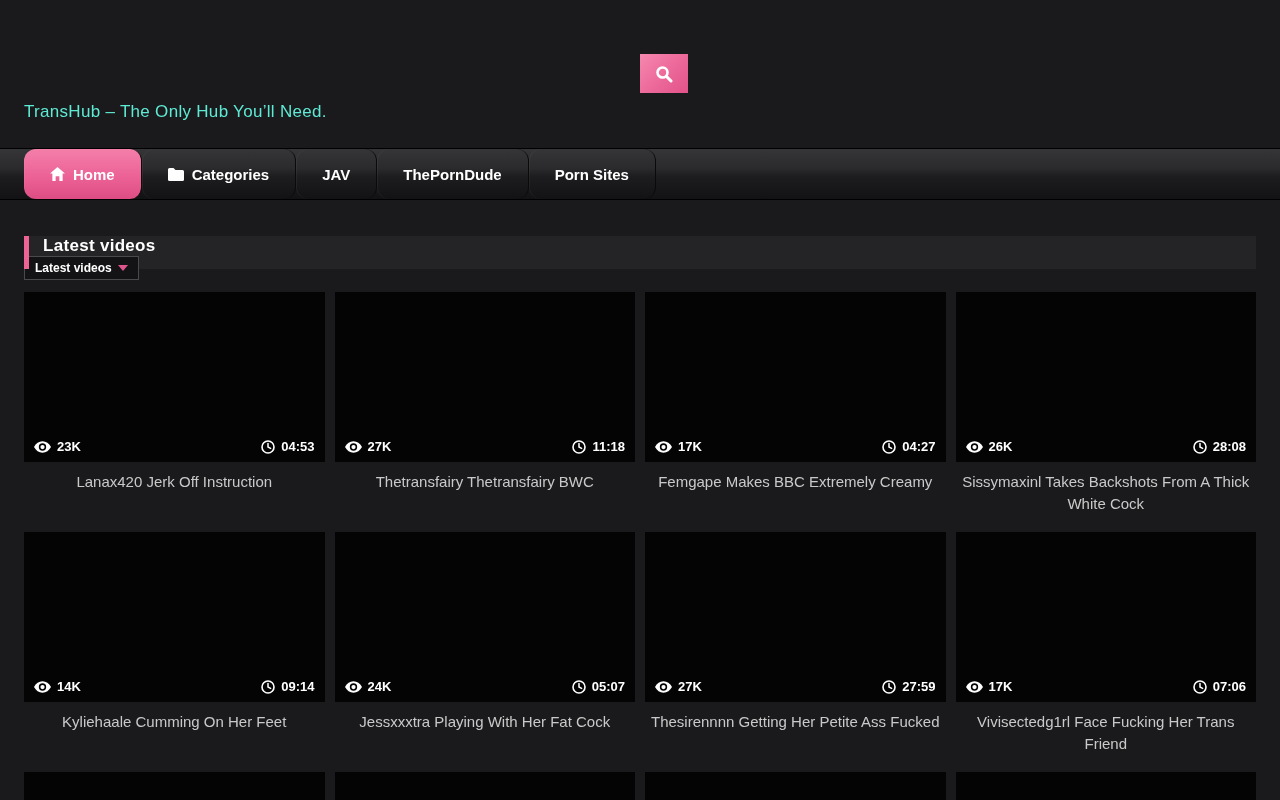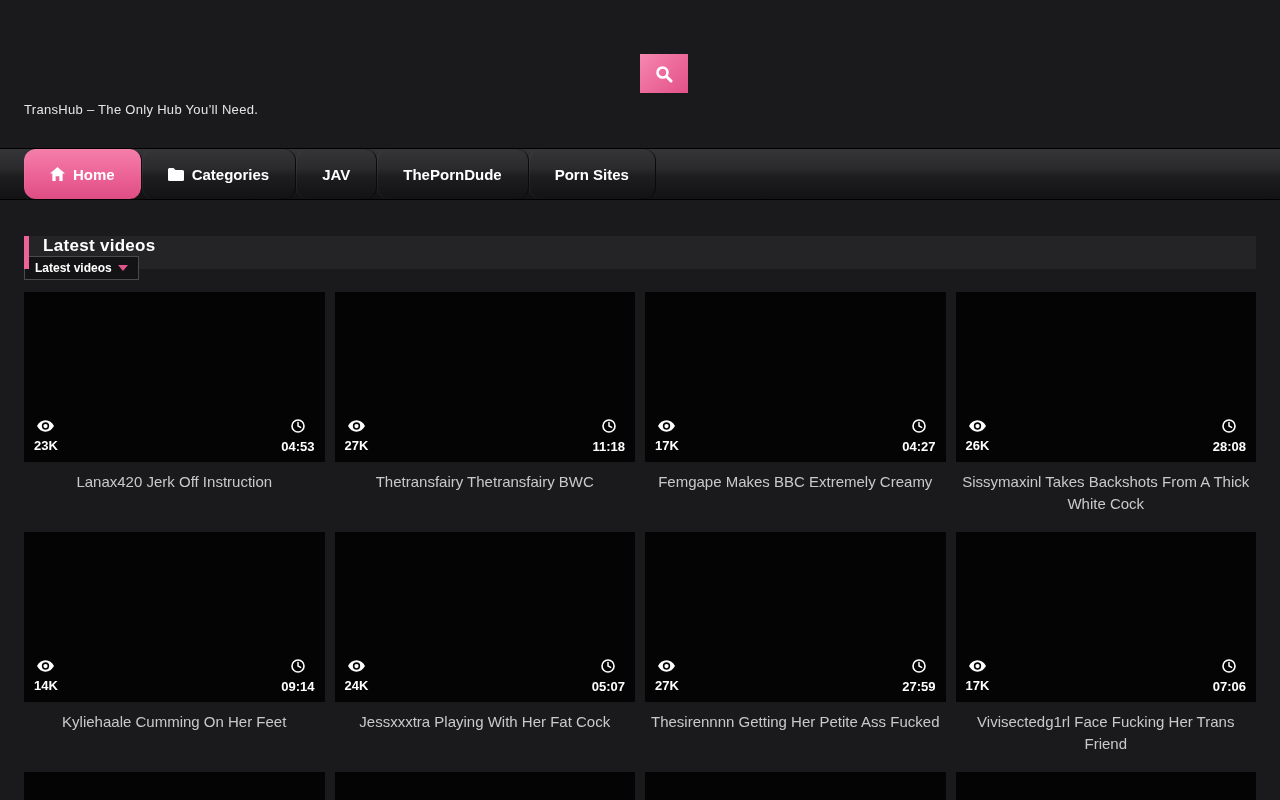--- a/index.html
+++ b/index.html
@@ -25,21 +25,21 @@
     font-family:"Liberation Sans", sans-serif;
   }
   .search-input::placeholder { color:#cfcfcf; opacity:1; font-weight:bold; }
   .search-btn {
     width:48px; height:39px; border:none; cursor:pointer;
     background:linear-gradient(135deg,#f589af 0%, #ee6d9d 45%, #e25289 100%);
     display:flex; align-items:center; justify-content:center;
   }
   .tagline {
     position:absolute; left:24px; top:102px;
-    font-size:13px; color:#e5e5e5; letter-spacing:.3px; font-weight:normal;
+    font-size:17px; color:#5eead4; letter-spacing:.3px; font-weight:normal;
   }
   
   .nav {
     height:52px; width:100%;
     background:linear-gradient(180deg,#353537 0%, #2b2b2d 38%, #1d1d1f 55%, #121214 100%);
     border-top:1px solid #000; border-bottom:1px solid #000;
     display:flex; align-items:flex-start;
     padding-left:24px;
   }
   .nav-item {
@@ -94,21 +94,21 @@
   .card { display:block; }
   .thumb {
     position:relative; height:170px; background:#040404; cursor:pointer;
   }
   .thumb-meta {
     position:absolute; left:0; right:0; bottom:0;
     display:flex; justify-content:space-between; align-items:center;
     padding:8px 10px;
     font-size:13px; font-weight:bold; color:#fff;
   }
-  .meta-left, .meta-right { display:flex; align-items:center; gap:6px;flex-direction:column; }
+  .meta-left, .meta-right { display:flex; align-items:center; gap:6px; }
   .card-title {
     margin:9px 4px 17px; min-height:44px;
     text-align:center; font-size:15px; line-height:22px;
     color:#c9c9c9; cursor:pointer;
   }
 </style>
 </head>
 <body>
 
 <div class="header">

